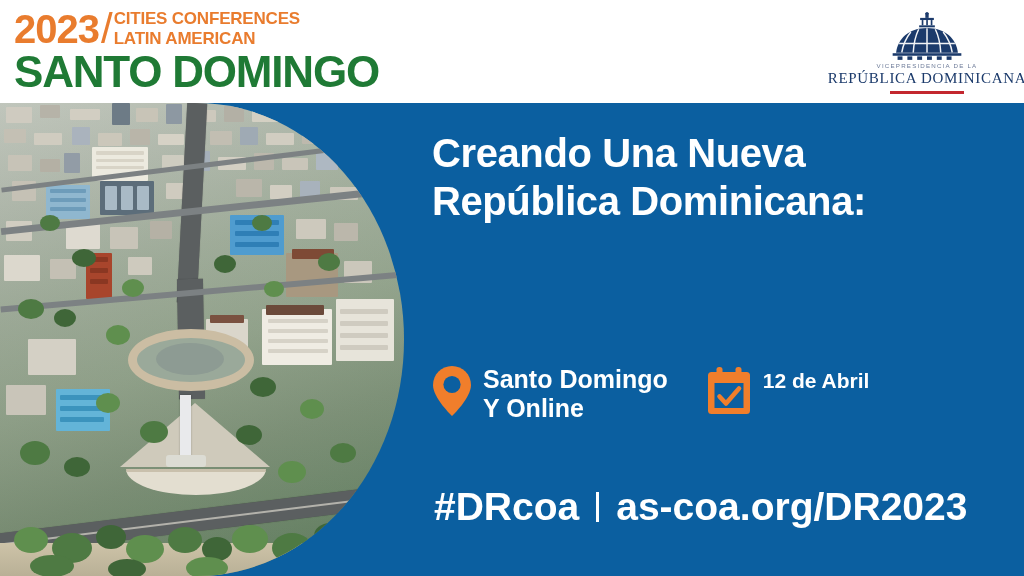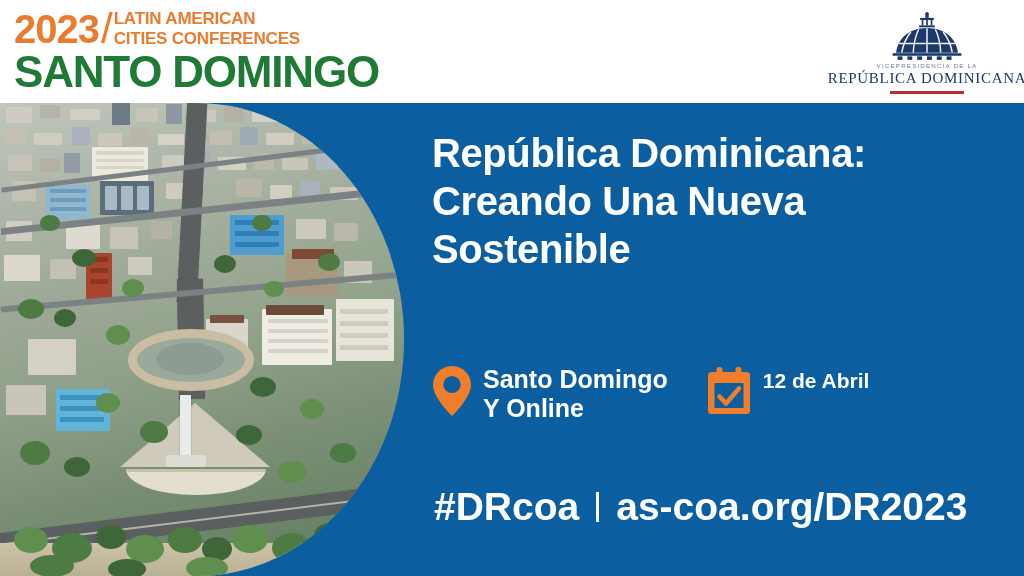--- a/index.html
+++ b/index.html
@@ -188,22 +188,22 @@
 
 <div class="poster">
 
   <div class="header">
 
     <div class="brand-lockup">
       <div class="brand-row1">
         <span class="brand-year">2023</span>
         <span class="brand-slash">/</span>
         <span class="brand-sub">
+          <span>CITIES CONFERENCES</span>
           <span>LATIN AMERICAN</span>
-          <span>CITIES CONFERENCES</span>
         </span>
       </div>
       <div class="brand-city">SANTO DOMINGO</div>
     </div>
 
     <div class="vp-logo">
       <svg class="vp-dome" viewBox="0 0 92 50">
         <g fill="#1B3A6B">
           <rect x="44.3" y="1" width="3.4" height="5"></rect>
           <circle cx="46" cy="1.6" r="1.6"></circle>
@@ -402,23 +402,22 @@
         <div class="tree" style="left:20px; top:338px;width:30px;height:24px;"></div>
         <div class="tree d" style="left:64px; top:354px;width:26px;height:20px;"></div>
         <div class="tree l" style="left:278px;top:358px;width:28px;height:22px;"></div>
         <div class="tree" style="left:330px;top:340px;width:26px;height:20px;"></div>
       </div>
     </div>
 
     <div class="content">
 
       <div class="title">
+        <span class="title-line">Creando Una Nueva</span>
         <span class="title-line">República Dominicana:</span>
-        <span class="title-line">Creando Una Nueva</span>
-        <span class="title-line">Sostenible</span>
       </div>
 
       <div class="meta">
 
         <div class="meta-item location">
           <svg class="icon-pin" viewBox="0 0 40 52">
             <path d="M20 1 C9.5 1 1 9.5 1 20 C1 33 20 51 20 51 C20 51 39 33 39 20 C39 9.5 30.5 1 20 1 Z" fill="#F07E2B"></path>
             <circle cx="20" cy="19.5" r="8.6" fill="#0B5FA0"></circle>
           </svg>
           <div class="meta-text">

